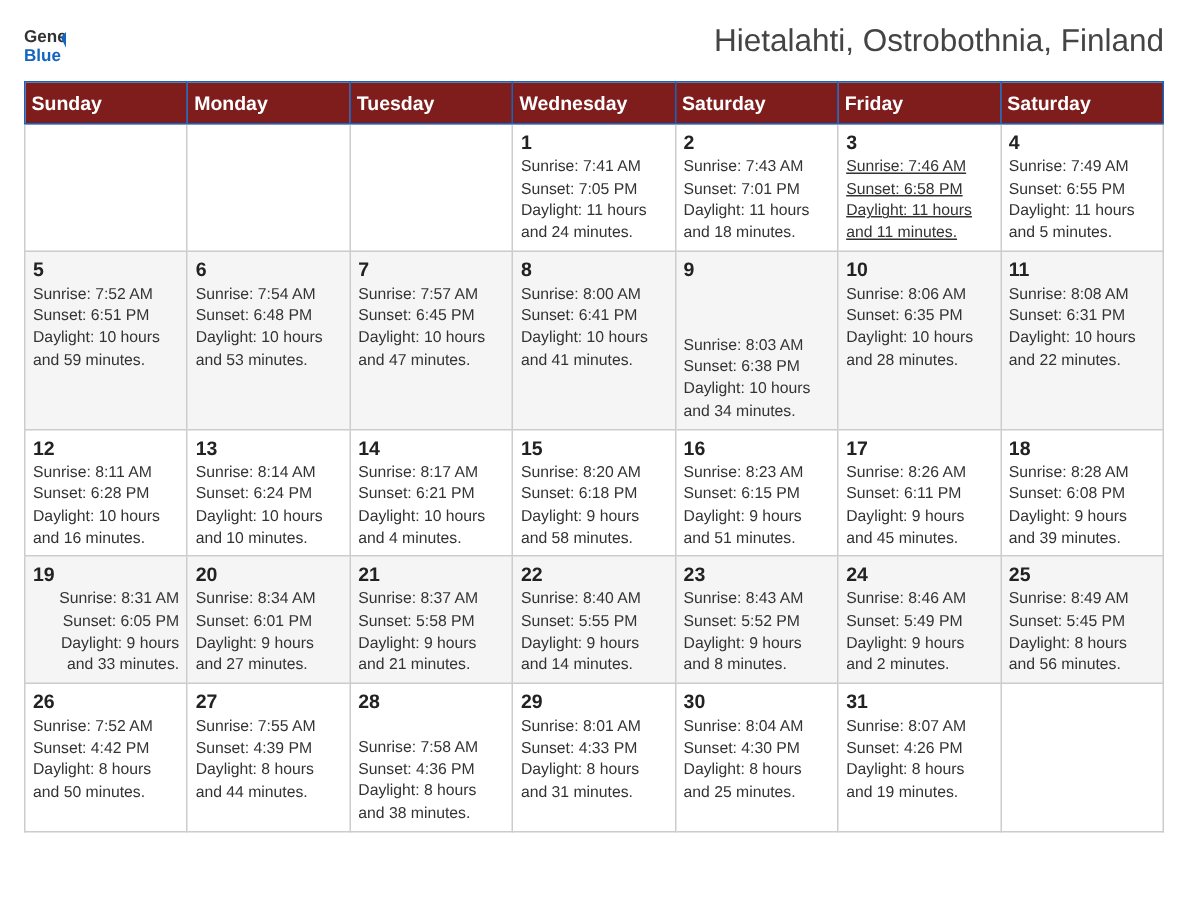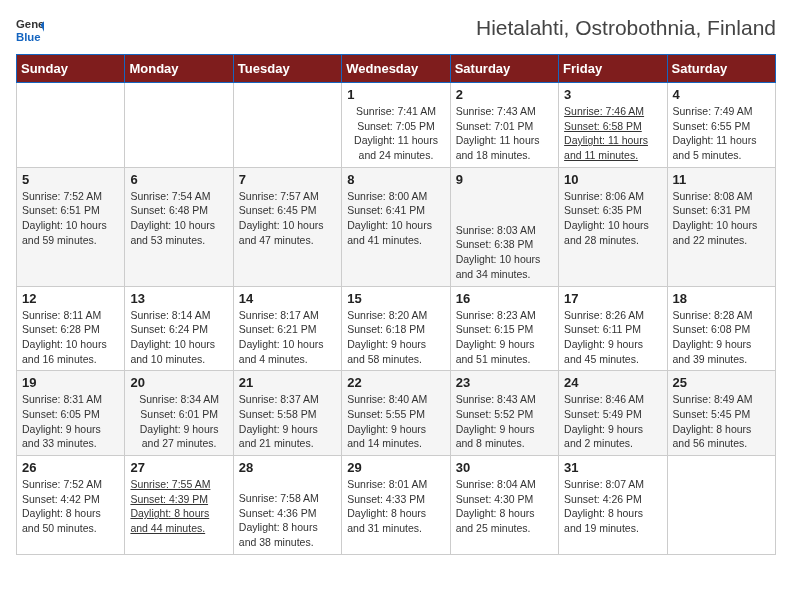--- a/index.html
+++ b/index.html
@@ -108,21 +108,21 @@
         <th>Saturday</th>
       </tr>
   </thead>
   <tbody id="calendar-body">
   <tr>
         <td class="empty-cell"></td>
         <td class="empty-cell"></td>
         <td class="empty-cell"></td>
         <td>
           <div class="day-number">1</div>
-          <div class="day-info" style="white-space: pre-line; text-align: center;">Sunrise: 7:41 AM
+          <div class="day-info" style="white-space: pre-line;">Sunrise: 7:41 AM
 Sunset: 7:05 PM
 Daylight: 11 hours
 and 24 minutes.</div>
         </td>
         <td>
           <div class="day-number">2</div>
           <div class="day-info" style="white-space: pre-line;">Sunrise: 7:43 AM
 Sunset: 7:01 PM
 Daylight: 11 hours
 and 18 minutes.</div>
@@ -240,28 +240,28 @@
           <div class="day-number">18</div>
           <div class="day-info" style="white-space: pre-line;">Sunrise: 8:28 AM
 Sunset: 6:08 PM
 Daylight: 9 hours
 and 39 minutes.</div>
         </td>
       </tr>
       <tr>
         <td>
           <div class="day-number">19</div>
-          <div class="day-info" style="white-space: pre-line;">Sunrise: 8:31 AM
+          <div class="day-info" style="white-space: pre-line; text-align: right;">Sunrise: 8:31 AM
 Sunset: 6:05 PM
 Daylight: 9 hours
 and 33 minutes.</div>
         </td>
         <td>
           <div class="day-number">20</div>
-          <div class="day-info" style="white-space: pre-line; text-align: center;">Sunrise: 8:34 AM
+          <div class="day-info" style="white-space: pre-line;">Sunrise: 8:34 AM
 Sunset: 6:01 PM
 Daylight: 9 hours
 and 27 minutes.</div>
         </td>
         <td>
           <div class="day-number">21</div>
           <div class="day-info" style="white-space: pre-line;">Sunrise: 8:37 AM
 Sunset: 5:58 PM
 Daylight: 9 hours
 and 21 minutes.</div>
@@ -298,21 +298,21 @@
       <tr>
         <td>
           <div class="day-number">26</div>
           <div class="day-info" style="white-space: pre-line;">Sunrise: 7:52 AM
 Sunset: 4:42 PM
 Daylight: 8 hours
 and 50 minutes.</div>
         </td>
         <td>
           <div class="day-number">27</div>
-          <div class="day-info" style="white-space: pre-line; text-decoration: underline;">Sunrise: 7:55 AM
+          <div class="day-info" style="white-space: pre-line;">Sunrise: 7:55 AM
 Sunset: 4:39 PM
 Daylight: 8 hours
 and 44 minutes.</div>
         </td>
         <td>
           <div class="day-number">28</div>
           <div class="day-info" style="white-space: pre-line; margin-top: 16px;">Sunrise: 7:58 AM
 Sunset: 4:36 PM
 Daylight: 8 hours
 and 38 minutes.</div>

